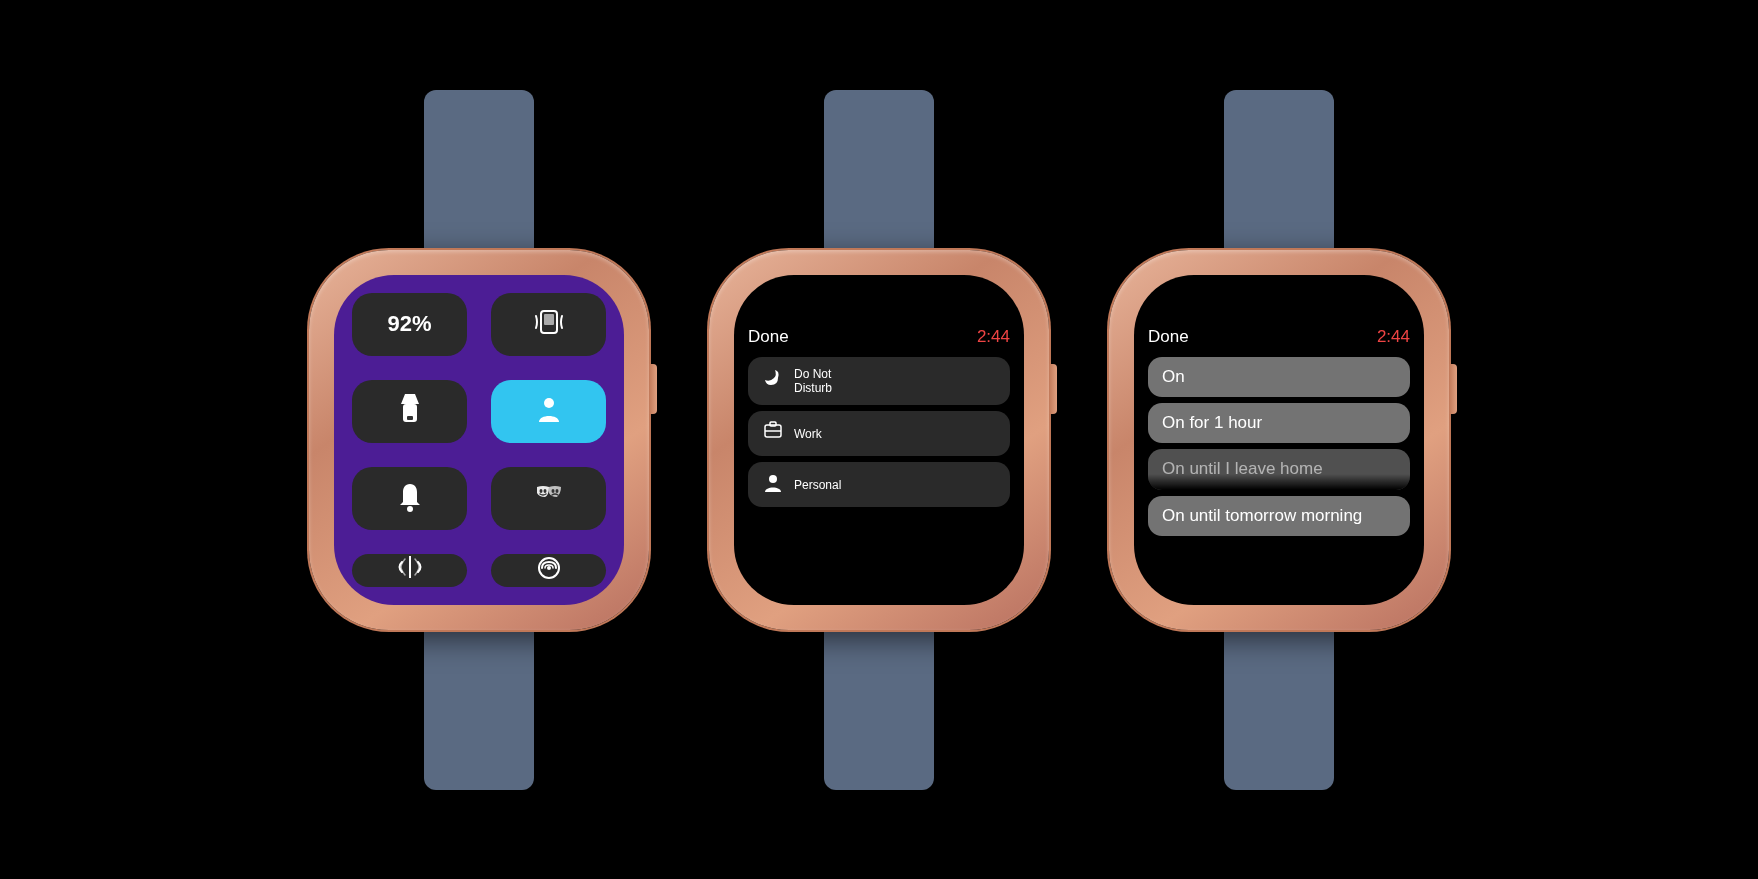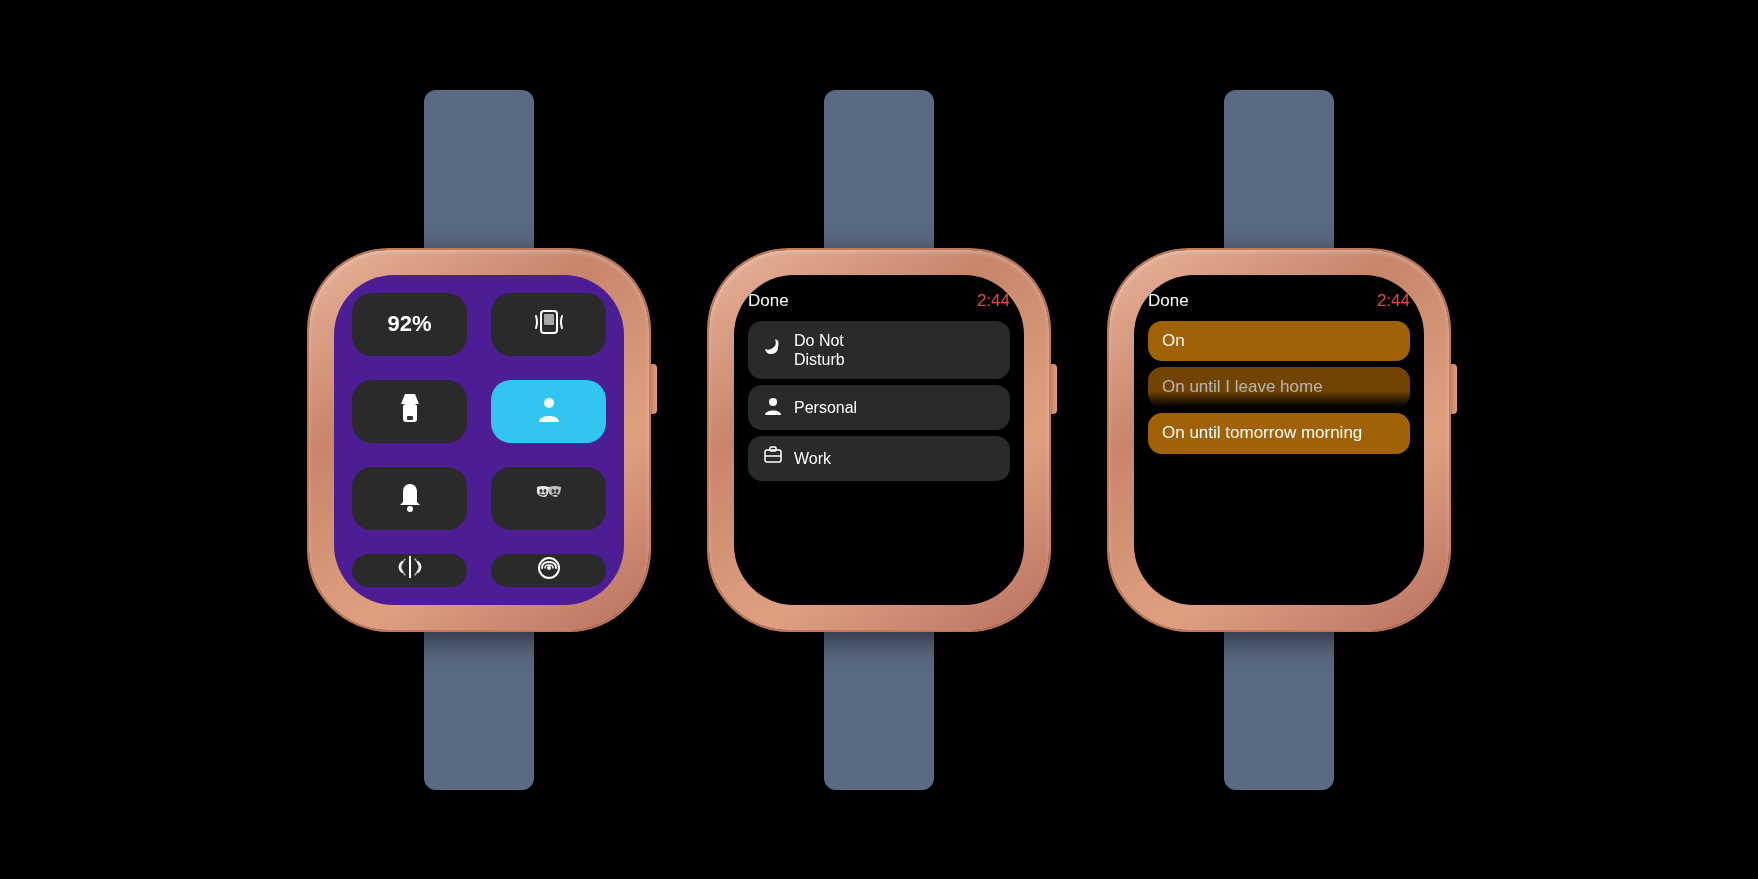--- a/index.html
+++ b/index.html
@@ -126,20 +126,21 @@
       display: flex;
       flex-direction: column;
       padding: 16px 14px 10px;
     }
 
     .menu-header {
       display: flex;
       justify-content: space-between;
       align-items: center;
       margin-bottom: 10px;
+      margin-top: 36px;
     }
 
     .menu-done {
       color: #fff;
       font-size: 17px;
       font-weight: 500;
     }
 
     .menu-time {
       color: #ef4444;
@@ -167,21 +168,21 @@
 
     .menu-item-icon {
       font-size: 18px;
       color: #fff;
       min-width: 22px;
       text-align: center;
     }
 
     .menu-item-label {
       color: #fff;
-      font-size: 16px;
+      font-size: 12px;
       font-weight: 500;
       line-height: 1.2;
     }
 
     
     .options-screen {
       width: 100%;
       height: 100%;
       background: #000;
       display: flex;
@@ -191,21 +192,21 @@
 
     .options-items {
       display: flex;
       flex-direction: column;
       gap: 6px;
       flex: 1;
       overflow: hidden;
     }
 
     .option-item {
-      background: #a16207;
+      background: #737373;
       border-radius: 14px;
       padding: 10px 14px;
       display: flex;
       align-items: flex-start;
       cursor: pointer;
     }
 
     .option-item-label {
       color: #fff;
       font-size: 17px;
@@ -347,38 +348,38 @@
                 <svg width="20" height="20" viewBox="0 0 20 20" fill="white">
                   <path d="M15 10 Q15 17 8 17 Q3 17 2 12 Q7 14 11 10 Q14 7 12 2 Q17 3 15 10Z" fill="white"></path>
                 </svg>
               </span>
               <span class="menu-item-label">Do Not<br>Disturb</span>
             </div>
 
             <div class="menu-item">
               <span class="menu-item-icon">
                 <svg width="20" height="20" viewBox="0 0 20 20" fill="white">
-                  <circle cx="10" cy="7" r="4" fill="white"></circle>
-                  <path d="M2 20 C2 14 18 14 18 20" fill="white"></path>
-                </svg>
-              </span>
-              <span class="menu-item-label">Personal</span>
-            </div>
-
-            <div class="menu-item">
-              <span class="menu-item-icon">
-                <svg width="20" height="20" viewBox="0 0 20 20" fill="white">
                   <rect x="2" y="4" width="16" height="12" rx="2" stroke="white" stroke-width="1.5" fill="none"></rect>
                   <rect x="7" y="1" width="6" height="4" rx="1" stroke="white" stroke-width="1.5" fill="none"></rect>
                   <line x1="2" y1="10" x2="18" y2="10" stroke="white" stroke-width="1.5"></line>
                 </svg>
               </span>
               <span class="menu-item-label">Work</span>
             </div>
 
+            <div class="menu-item">
+              <span class="menu-item-icon">
+                <svg width="20" height="20" viewBox="0 0 20 20" fill="white">
+                  <circle cx="10" cy="7" r="4" fill="white"></circle>
+                  <path d="M2 20 C2 14 18 14 18 20" fill="white"></path>
+                </svg>
+              </span>
+              <span class="menu-item-label">Personal</span>
+            </div>
+
 
           </div>
         </div>
       </div>
     </div>
   </div>
   <div class="watch-band-bottom"></div>
 </div>
 
 <div class="watch">
@@ -392,20 +393,23 @@
             <span class="menu-done">Done</span>
             <span class="menu-time">2:44</span>
           </div>
 
           <div class="options-items">
 
             <div class="option-item">
               <span class="option-item-label">On</span>
             </div>
 
+            <div class="option-item">
+              <span class="option-item-label">On for 1 hour</span>
+            </div>
 
             <div class="option-item partial">
               <span class="option-item-label">On until I leave home</span>
             </div>
 
             <div class="option-item">
               <span class="option-item-label">On until tomorrow morning</span>
             </div>
 
           </div>

